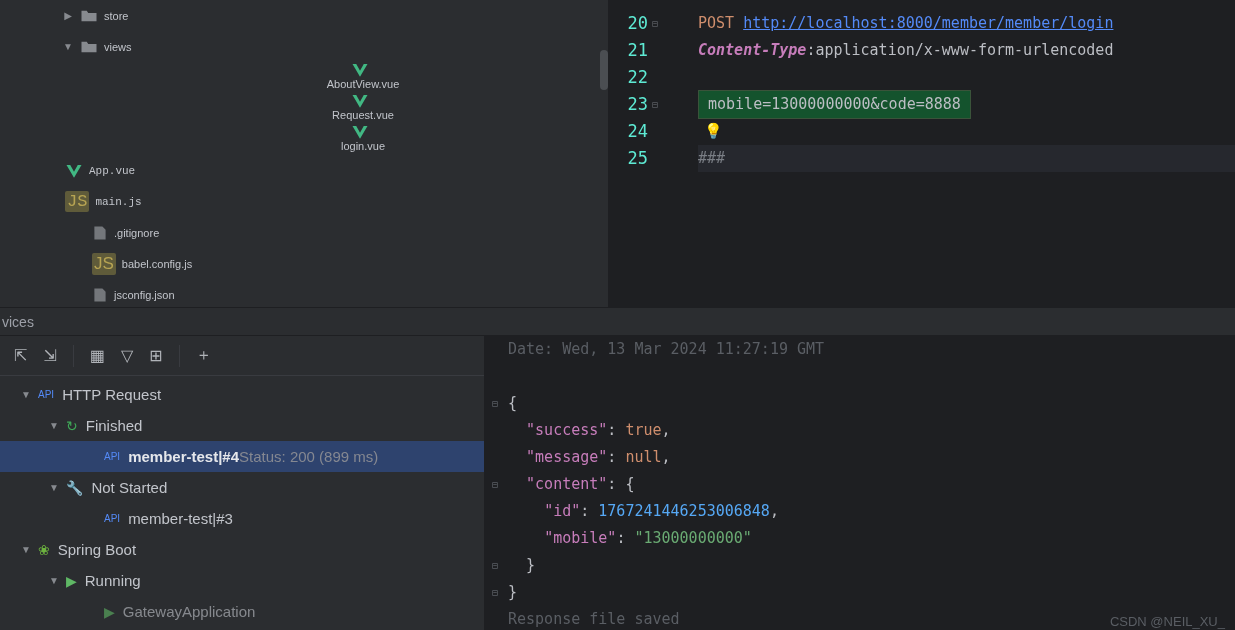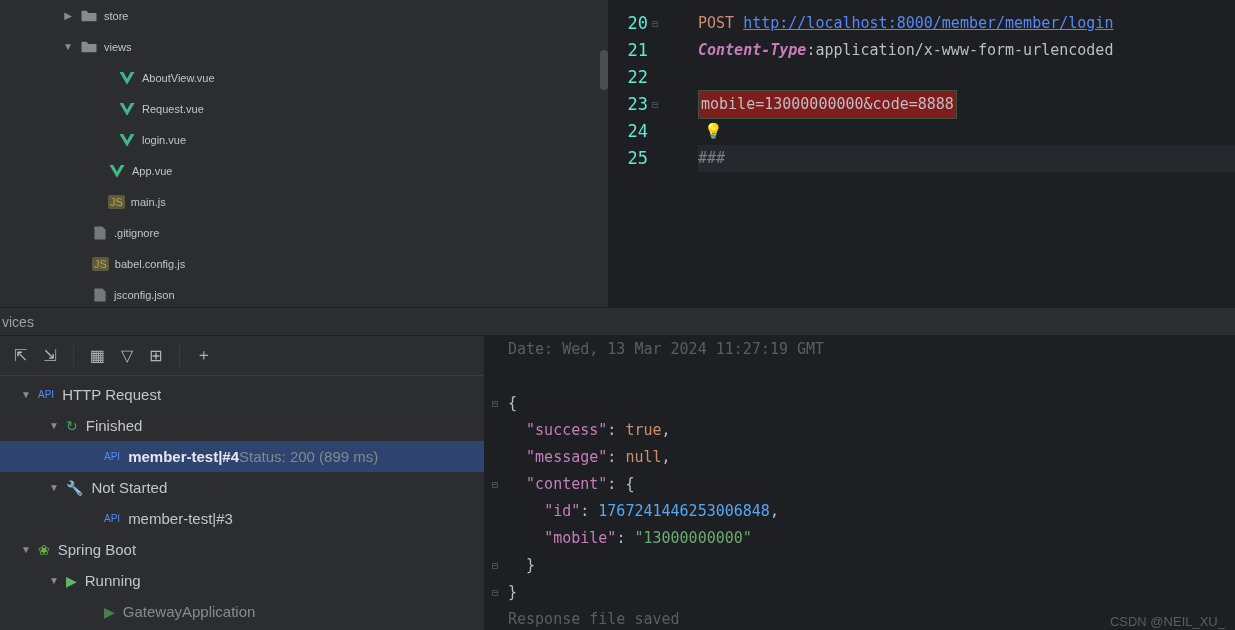--- a/index.html
+++ b/index.html
@@ -35,34 +35,34 @@
       border-radius: 4px;
     }
     .tree-item {
       display: flex;
       align-items: center;
       height: 31px;
       padding-left: 0;
       cursor: pointer;
     }
     .indent-1 { padding-left: 60px; }
-    .indent-2 { padding-left: 108px; }
-    .indent-3 { padding-left: 118px; }
+    .indent-2 { padding-left: 65px; font-family: Liberation Mono, monospace; }
+    .indent-3 { padding-left: 118px; flex-direction: column; }
     .indent-root { padding-left: 92px; }
     .chevron {
       width: 16px;
       display: inline-flex;
       justify-content: center;
       color: #878a8f;
       font-size: 10px;
       margin-right: 4px;
     }
     .icon-folder { color: #878a8f; margin-right: 6px; }
     .icon-vue { color: #41b883; margin-right: 6px; }
-    .icon-js { color: #b7a453; margin-right: 6px; font-size: 11px; background:#5f5b3a; padding:1px 2px; border-radius:2px;}
+    .icon-js { color: #b7a453; margin-right: 6px; font-size: 17px; background:#5f5b3a; padding:1px 2px; border-radius:2px;}
     .icon-git { color: #878a8f; margin-right: 6px; }
     .icon-json { color: #878a8f; margin-right: 6px; }
     .tree-label { color: #c2c5cb; font-size: 11px; }
     
     .editor-panel {
       flex: 1;
       background: #1e1f22;
       display: flex;
     }
     .gutter {
@@ -92,21 +92,21 @@
     .fold-marker {
       position: absolute;
       left: -16px;
       color: #5a5d62;
       font-size: 10px;
     }
     .kw-orange { color: #cf8e6d; }
     .kw-url { color: #548af7; text-decoration: underline; }
     .kw-header { color: #c77dbb; font-style: italic; font-weight: bold; }
     .kw-text { color: #bcbec4; }
-    .kw-body { color: #bcbec4; background: #7f1d1d; border:1px solid #3a533a; padding: 0 2px; }
+    .kw-body { color: #bcbec4; background: #14532d; border:1px solid #3a533a; padding: 0 9px; }
     .kw-hash { color: #7a7e85; }
     .bulb { color: #f2c55c; margin-left: 6px; }
     
     .bottom-section {
       flex: 1;
       display: flex;
       flex-direction: column;
     }
     .panel-tab {
       height: 28px;

